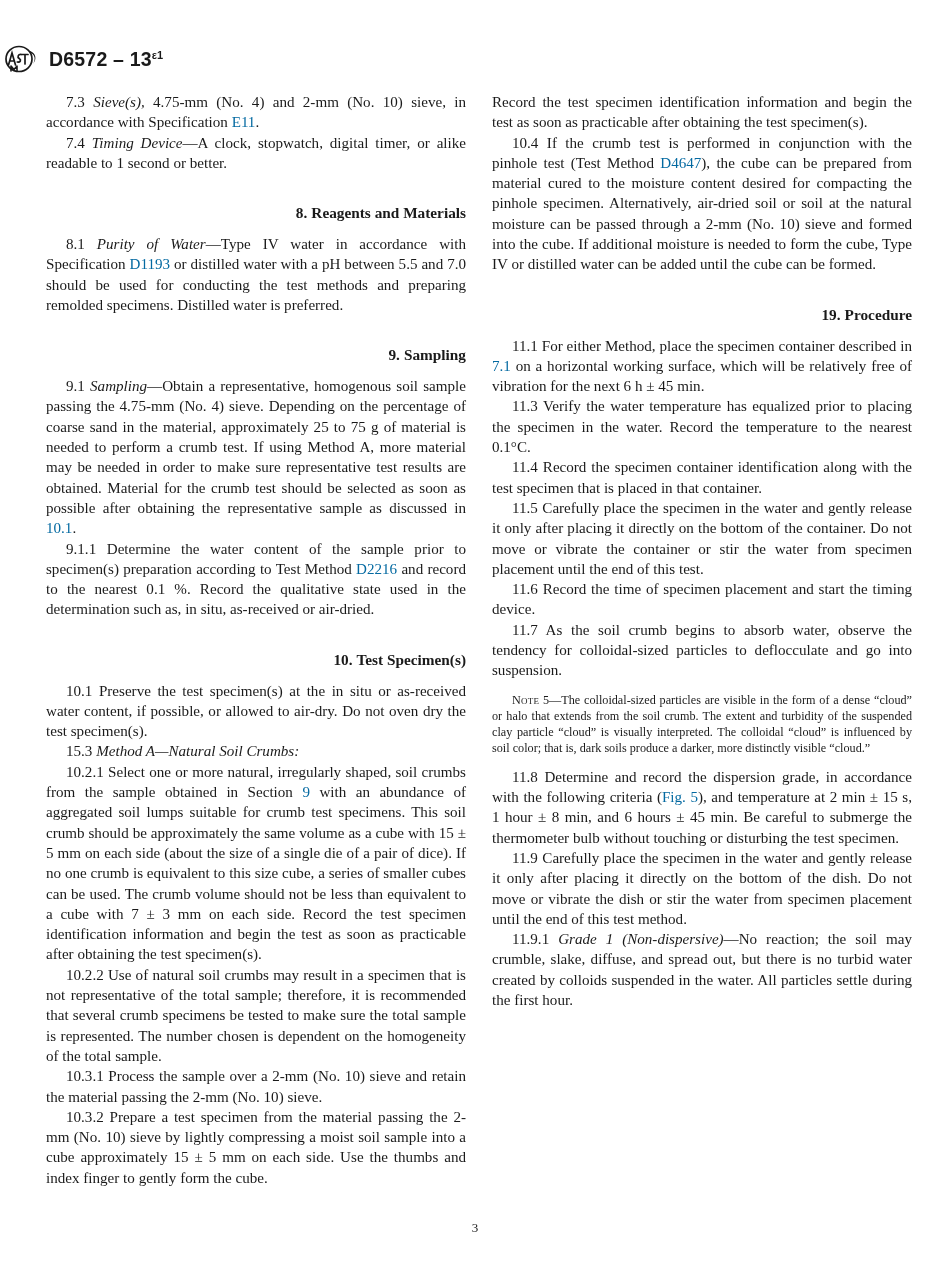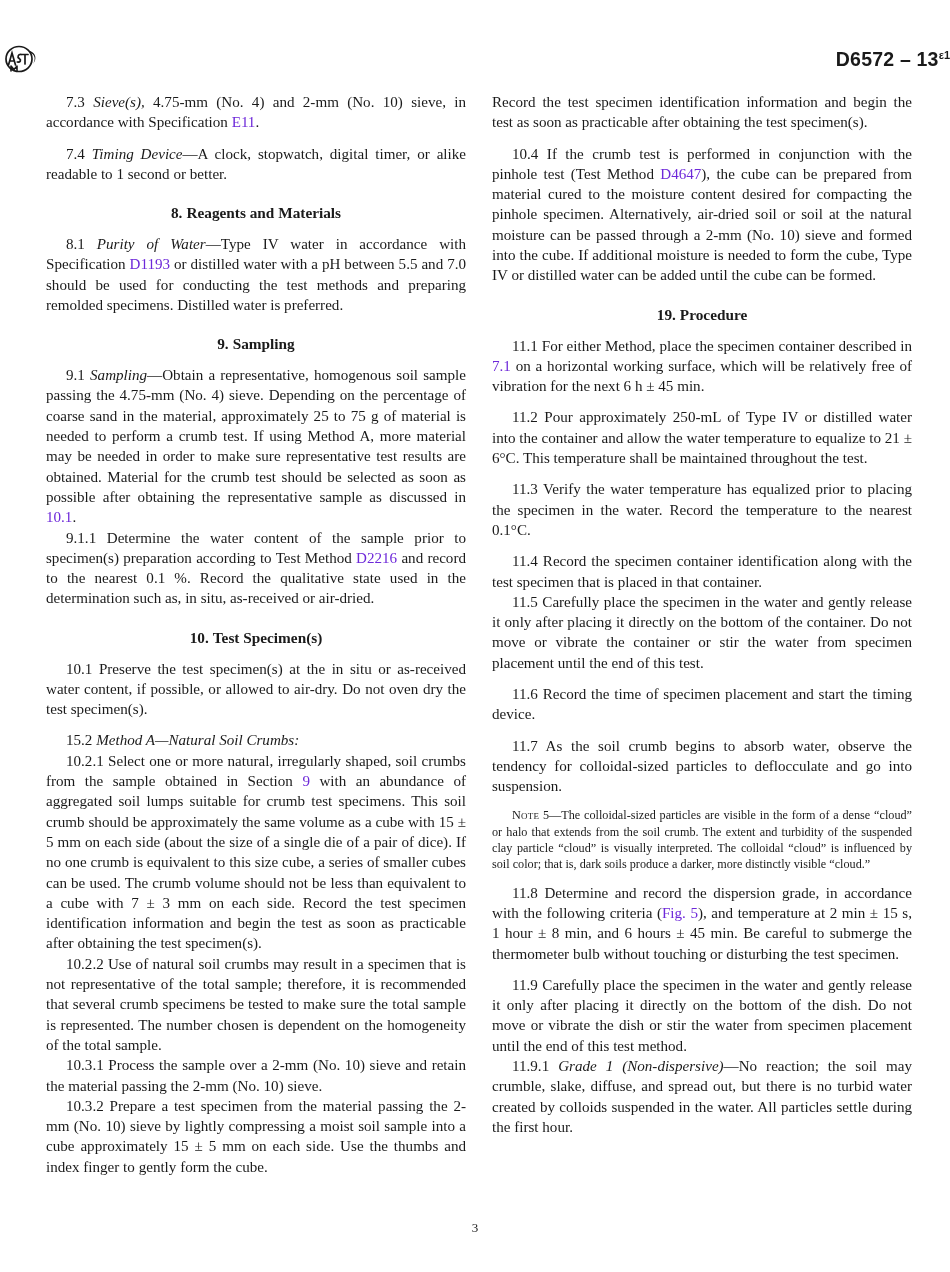--- a/index.html
+++ b/index.html
@@ -24,21 +24,21 @@
   }
 
   
   .header {
     position: absolute;
     top: 44px;
     left: 0;
     width: 950px;
     display: flex;
     align-items: center;
-    justify-content: space-between;
+    justify-content: flex-start;
     gap: 9px;
   }
   .astm-logo {
     width: 40px;
     height: 30px;
     display: block;
   }
   .header-title {
     font-family: "Liberation Sans", "DejaVu Sans", sans-serif;
     font-weight: bold;
@@ -72,36 +72,36 @@
     font-size: 15.1px;
     line-height: 1.345;
     text-align: justify;
     text-justify: inter-word;
     hyphens: none;
   }
   .para {
     text-indent: 20px;
     margin-bottom: 0;
   }
-  .gap-before { margin-top: 11px; }
+  .gap-before { }
 
   .sec-head {
     font-weight: bold;
     font-size: 15.3px;
     line-height: 1.3;
-    text-align: center;
+    text-align: right;
     text-indent: 0;
-    margin-top: 19px;
+    margin-top: 30px;
     margin-bottom: 11px;
   }
   .sec-head .num { margin-right: 4px; }
 
   .it { font-style: italic; }
   .ref {
-    color: #6d28d9;
+    color: #0369a1;
   }
 
   .note {
     font-size: 12.2px;
     line-height: 1.315;
     text-align: justify;
     text-indent: 20px;
     margin-top: 11px;
     margin-bottom: 11px;
   }
@@ -154,21 +154,21 @@
 
       <p class="para"><span>9.1 </span><span class="it">Sampling</span><span>—Obtain a representative, homogenous soil sample passing the 4.75-mm (No. 4) sieve. Depending on the percentage of coarse sand in the material, approximately 25 to 75 g of material is needed to perform a crumb test. If using Method A, more material may be needed in order to make sure representative test results are obtained. Material for the crumb test should be selected as soon as possible after obtaining the representative sample as discussed in </span><span class="ref">10.1</span><span>.</span></p>
 
 
       <p class="para"><span>9.1.1 Determine the water content of the sample prior to specimen(s) preparation according to Test Method </span><span class="ref">D2216</span><span> and record to the nearest 0.1 %. Record the qualitative state used in the determination such as, in situ, as-received or air-dried.</span></p>
 
       <p class="sec-head"><span class="num">10.</span><span>Test Specimen(s)</span></p>
 
       <p class="para">10.1 Preserve the test specimen(s) at the in situ or as-received water content, if possible, or allowed to air-dry. Do not oven dry the test specimen(s).</p>
 
-      <p class="para gap-before"><span>15.2 </span><span class="it">Method A—Natural Soil Crumbs:</span></p>
+      <p class="para gap-before"><span>15.3 </span><span class="it">Method A—Natural Soil Crumbs:</span></p>
 
       <p class="para"><span>10.2.1 Select one or more natural, irregularly shaped, soil crumbs from the sample obtained in Section </span><span class="ref">9</span><span> with an abundance of aggregated soil lumps suitable for crumb test specimens. This soil crumb should be approximately the same volume as a cube with 15 ± 5 mm on each side (about the size of a single die of a pair of dice). If no one crumb is equivalent to this size cube, a series of smaller cubes can be used. The crumb volume should not be less than equivalent to a cube with 7 ± 3 mm on each side. Record the test specimen identification information and begin the test as soon as practicable after obtaining the test specimen(s).</span></p>
 
       <p class="para">10.2.2 Use of natural soil crumbs may result in a specimen that is not representative of the total sample; therefore, it is recommended that several crumb specimens be tested to make sure the total sample is represented. The number chosen is dependent on the homogeneity of the total sample.</p>
 
 
       <p class="para">10.3.1 Process the sample over a 2-mm (No. 10) sieve and retain the material passing the 2-mm (No. 10) sieve.</p>
 
       <p class="para">10.3.2 Prepare a test specimen from the material passing the 2-mm (No. 10) sieve by lightly compressing a moist soil sample into a cube approximately 15 ± 5 mm on each side. Use the thumbs and index finger to gently form the cube.</p>
 
@@ -177,21 +177,20 @@
     <div class="col">
 
       <p>Record the test specimen identification information and begin the test as soon as practicable after obtaining the test specimen(s).</p>
 
       <p class="para gap-before"><span>10.4 If the crumb test is performed in conjunction with the pinhole test (Test Method </span><span class="ref">D4647</span><span>), the cube can be prepared from material cured to the moisture content desired for compacting the pinhole specimen. Alternatively, air-dried soil or soil at the natural moisture can be passed through a 2-mm (No. 10) sieve and formed into the cube. If additional moisture is needed to form the cube, Type IV or distilled water can be added until the cube can be formed.</span></p>
 
       <p class="sec-head"><span class="num">19.</span><span>Procedure</span></p>
 
       <p class="para"><span>11.1 For either Method, place the specimen container described in </span><span class="ref">7.1</span><span> on a horizontal working surface, which will be relatively free of vibration for the next 6 h ± 45 min.</span></p>
 
-      <p class="para gap-before">11.2 Pour approximately 250-mL of Type IV or distilled water into the container and allow the water temperature to equalize to 21 ± 6°C. This temperature shall be maintained throughout the test.</p>
 
       <p class="para gap-before">11.3 Verify the water temperature has equalized prior to placing the specimen in the water. Record the temperature to the nearest 0.1°C.</p>
 
       <p class="para gap-before">11.4 Record the specimen container identification along with the test specimen that is placed in that container.</p>
 
 
       <p class="para">11.5 Carefully place the specimen in the water and gently release it only after placing it directly on the bottom of the container. Do not move or vibrate the container or stir the water from specimen placement until the end of this test.</p>
 
       <p class="para gap-before">11.6 Record the time of specimen placement and start the timing device.</p>
 

